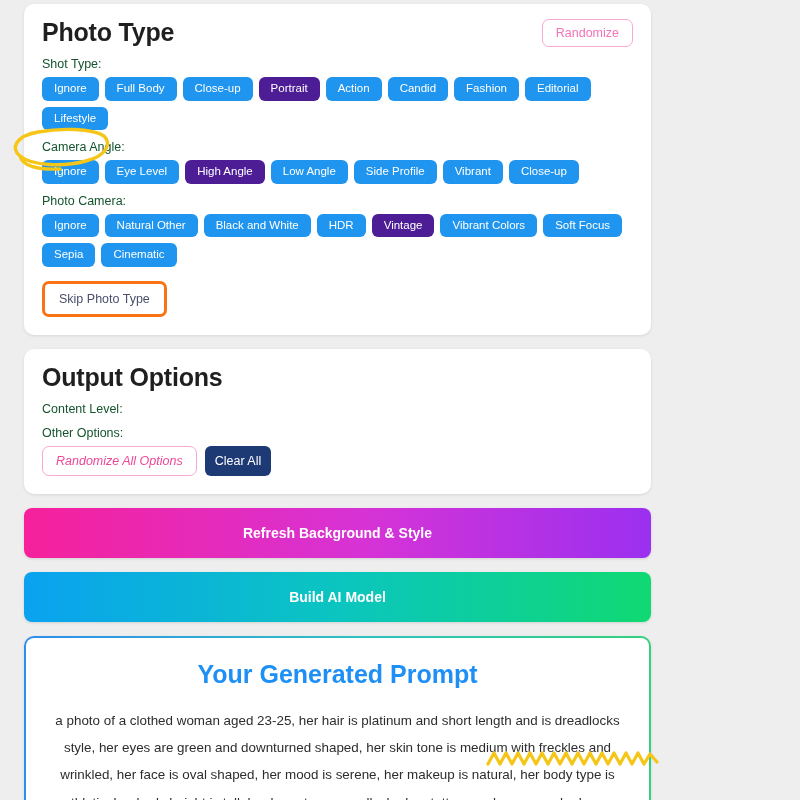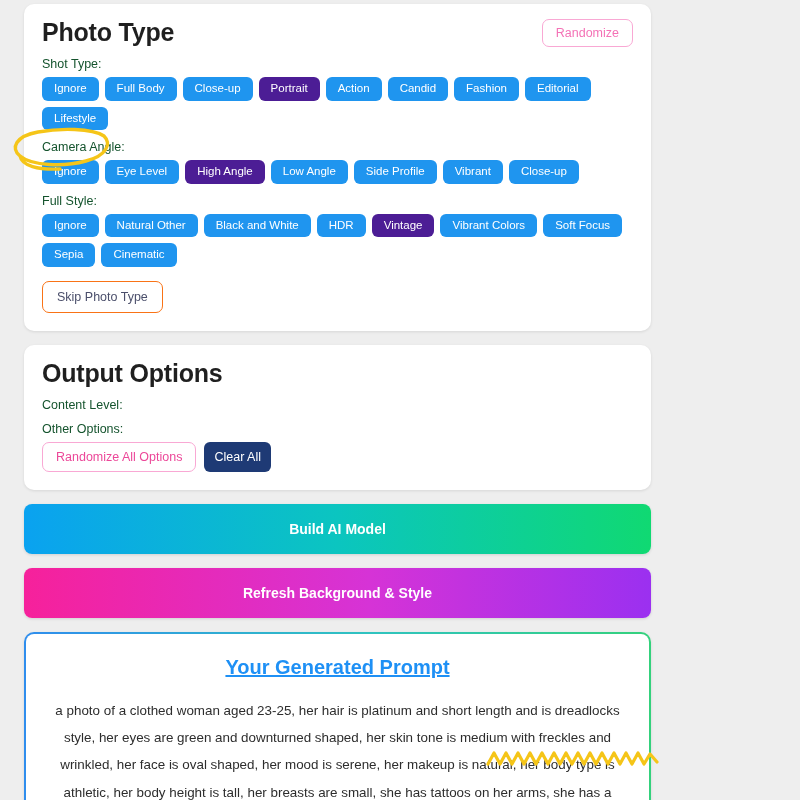--- a/index.html
+++ b/index.html
@@ -71,38 +71,39 @@
     cursor: pointer;
     white-space: nowrap;
     font-family: inherit;
     line-height: 1;
   }
   .pill.selected { background: #4c1d95; }
 
   .ghost-btn {
     margin-top: 14px;
     background: #fff;
-    border: 1px solid #f97316;
+    border: 3px solid #f97316;
     color: #4b4f6b;
     border-radius: 7px;
     font-size: 12.5px;
     padding: 8px 14px;
     cursor: pointer;
     font-family: inherit;
   }
 
   .outline-pink {
     background: #fff;
     border: 1.5px solid #f9a8d4;
     color: #ec4899;
     border-radius: 7px;
     font-size: 12.5px;
     padding: 7px 13px;
     cursor: pointer;
     font-family: inherit;
+    font-style: italic;
   }
   .solid-navy {
     background: #1e3a75;
     border: none;
     color: #fff;
     border-radius: 6px;
     font-size: 12.5px;
     padding: 8px 10px;
     cursor: pointer;
     font-family: inherit;
@@ -136,24 +137,23 @@
     box-shadow: 0 1px 3px rgba(0,0,0,0.10);
   }
   .prompt-inner {
     background: #fff;
     border-radius: 8px;
     padding: 22px 26px 30px 26px;
   }
   .prompt-title {
     text-align: center;
     color: #1e90f5;
-    font-size: 20px;
+    font-size: 25px;
     font-weight: bold;
     margin-bottom: 18px;
-    text-decoration: underline;
   }
   .prompt-body {
     text-align: center;
     color: #2d2d2d;
     font-size: 13.4px;
     line-height: 2.05;
   }
 
   
   .annot {
@@ -191,21 +191,21 @@
     <div class="pill-row" id="row-camera-angle">
         <button class="pill">Ignore</button>
         <button class="pill">Eye Level</button>
         <button class="pill selected">High Angle</button>
         <button class="pill">Low Angle</button>
         <button class="pill">Side Profile</button>
         <button class="pill">Vibrant</button>
         <button class="pill">Close-up</button>
       </div>
 
-    <div class="field-label">Full Style:</div>
+    <div class="field-label">Photo Camera:</div>
     <div class="pill-row" id="row-photo-style">
         <button class="pill">Ignore</button>
         <button class="pill">Natural Other</button>
         <button class="pill">Black and White</button>
         <button class="pill">HDR</button>
         <button class="pill selected">Vintage</button>
         <button class="pill">Vibrant Colors</button>
         <button class="pill">Soft Focus</button>
         <button class="pill">Sepia</button>
         <button class="pill">Cinematic</button>
@@ -219,22 +219,22 @@
 
     <div class="field-label">Content Level:</div>
 
     <div class="field-label">Other Options:</div>
     <div class="btn-row">
       <button class="outline-pink">Randomize All Options</button>
       <button class="solid-navy">Clear All</button>
     </div>
   </div>
 
+  <button class="cta cta-refresh">Refresh Background &amp; Style</button>
   <button class="cta cta-build">Build AI Model</button>
-  <button class="cta cta-refresh">Refresh Background &amp; Style</button>
 
   <div class="prompt-wrap">
     <div class="prompt-inner">
       <div class="prompt-title">Your Generated Prompt</div>
       <div class="prompt-body">a photo of a clothed woman aged 23-25, her hair is platinum and short length and is dreadlocks style, her eyes are green and downturned shaped, her skin tone is medium with freckles and wrinkled, her face is oval shaped, her mood is serene, her makeup is natural, her body type is athletic, her body height is tall, her breasts are small, she has tattoos on her arms, she has a nose piercing, she is dressed in sheer, she is wearing a necklace, set in prague, on the rooftop in the morning, portrait photo, shot from a high angle, vintage style.</div>
     </div>
   </div>
 
   <svg class="annot" id="ellipse-annot" width="120" height="60" viewBox="0 0 120 60">
     <path d="M 96 14 C 104 22, 98 34, 78 39 C 56 45, 24 44, 12 34 C 2 26, 8 14, 30 10 C 52 6, 84 6, 96 14

